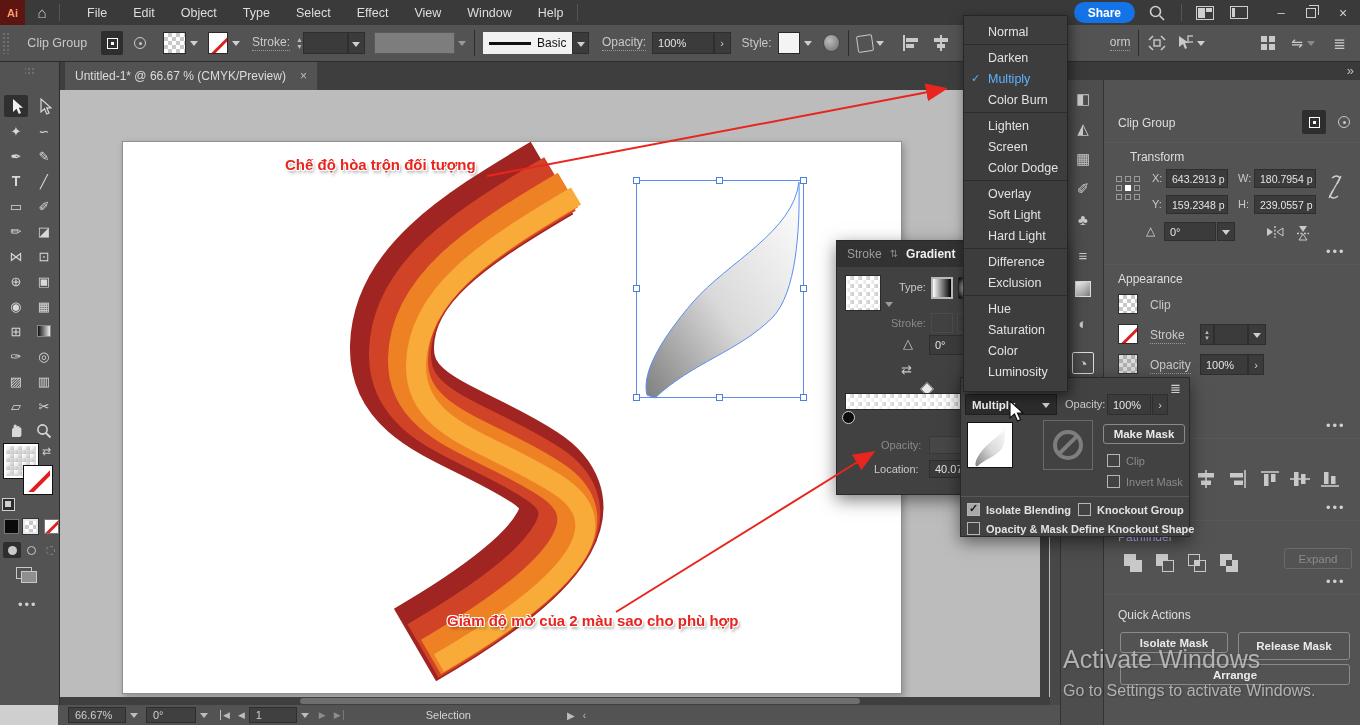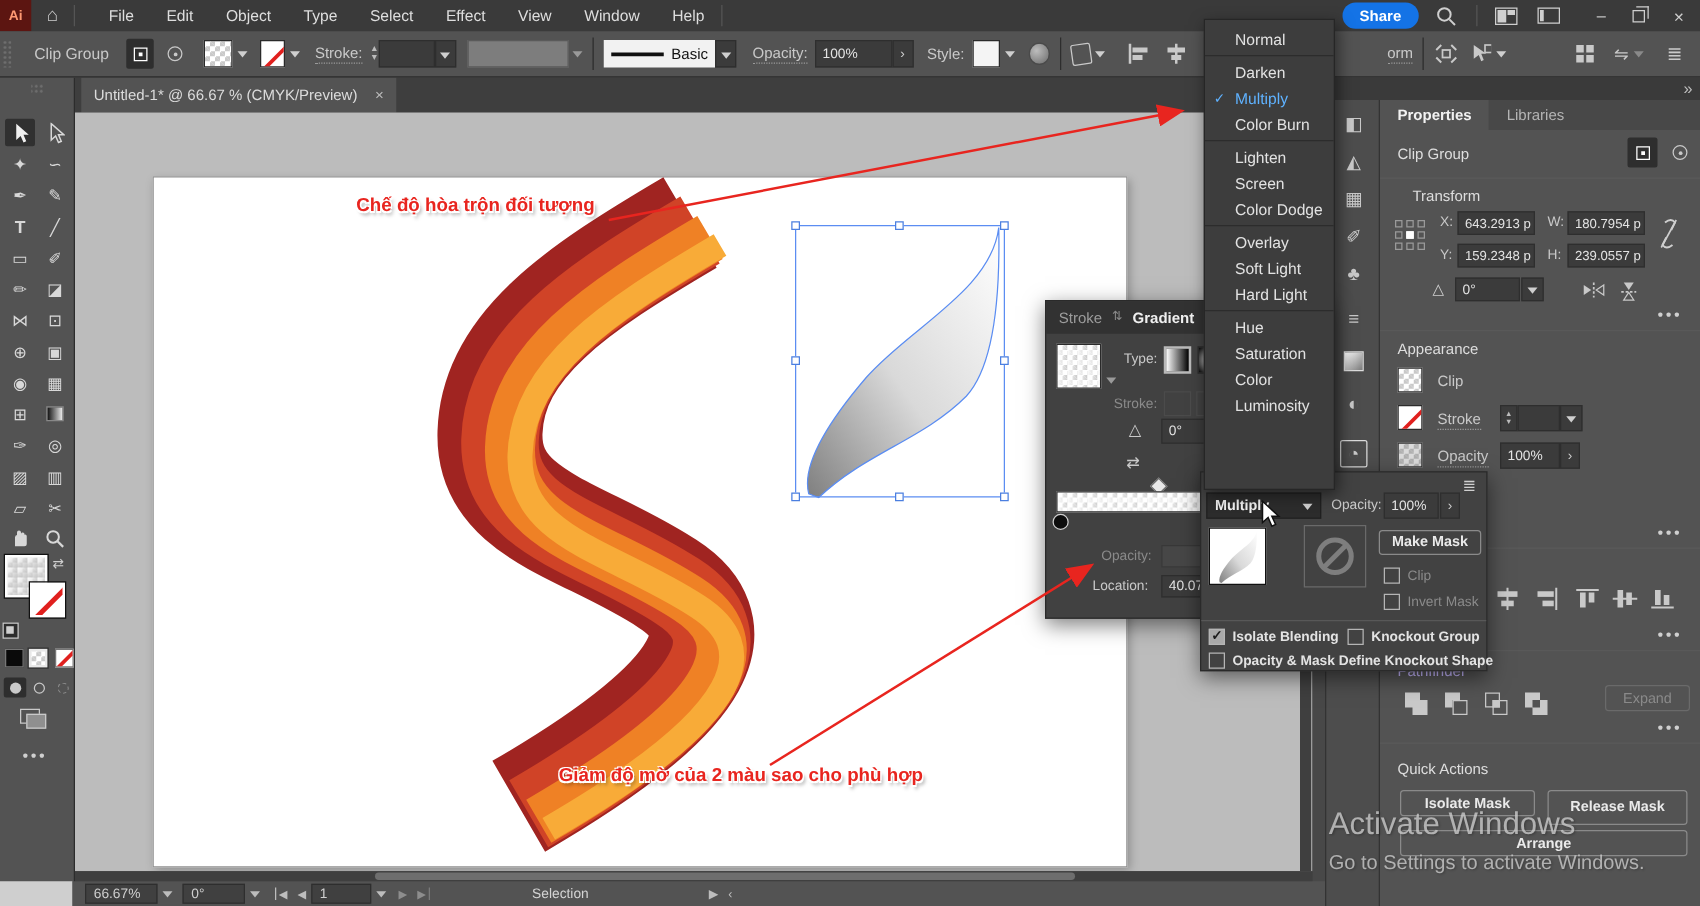--- a/index.html
+++ b/index.html
@@ -444,20 +444,24 @@
     <div class="bm-item">Lighten</div>
     <div class="bm-item">Screen</div>
     <div class="bm-item">Color Dodge</div>
   </div>
   <div class="bm-group">
     <div class="bm-item">Overlay</div>
     <div class="bm-item">Soft Light</div>
     <div class="bm-item">Hard Light</div>
   </div>
   <div class="bm-group">
+    <div class="bm-item">Difference</div>
+    <div class="bm-item">Exclusion</div>
+  </div>
+  <div class="bm-group">
     <div class="bm-item">Hue</div>
     <div class="bm-item">Saturation</div>
     <div class="bm-item">Color</div>
     <div class="bm-item">Luminosity</div>
   </div>
 </div>
 
 <div id="icon-strip" class="abs">
   <div class="strip-ic" style="top:8px">◧</div>
   <div class="strip-ic" style="top:38px">◭</div>
@@ -466,25 +470,20 @@
   <div class="strip-ic" style="top:128px">♣</div>
   <div class="strip-ic" style="top:164px">≡</div>
   <div class="strip-ic" style="top:198px">
       <div style="width:16px;height:16px;background:linear-gradient(to bottom right,#fff,#7a7a7a);border:1px solid #ddd"></div>
     </div>
   <div class="strip-ic" style="top:232px">◐</div>
   <div class="strip-ic" style="top:272px;border:1px solid #dcdcdc;border-radius:2px">◔</div>
 </div>
 
 <div id="properties-panel" class="abs">
-  <div style="display:flex;background:#484848">
-    <div class="ptab active">Properties</div>
-    <div class="ptab">Libraries</div>
-    <div style="flex:1;background:#484848"></div>
-  </div>
   <div class="abs sect" style="left:14px;top:36px">Clip Group</div>
   <div class="abs" style="left:198px;top:30px;width:24px;height:24px;background:#2e2e2e;border-radius:2px;display:flex;align-items:center;justify-content:center">
       <div style="width:11px;height:11px;border:1.5px solid #fff;position:relative">
         <div style="position:absolute;left:3px;top:3px;width:3px;height:3px;background:#fff"></div>
       </div>
     </div>
   <div class="abs" style="left:228px;top:30px;width:24px;height:24px;display:flex;align-items:center;justify-content:center">
       <div style="width:12px;height:12px;border:1.5px solid #c9c9c9;border-radius:50%;display:flex;align-items:center;justify-content:center">
         <div style="width:3px;height:3px;background:#c9c9c9;border-radius:50%"></div>
       </div>

